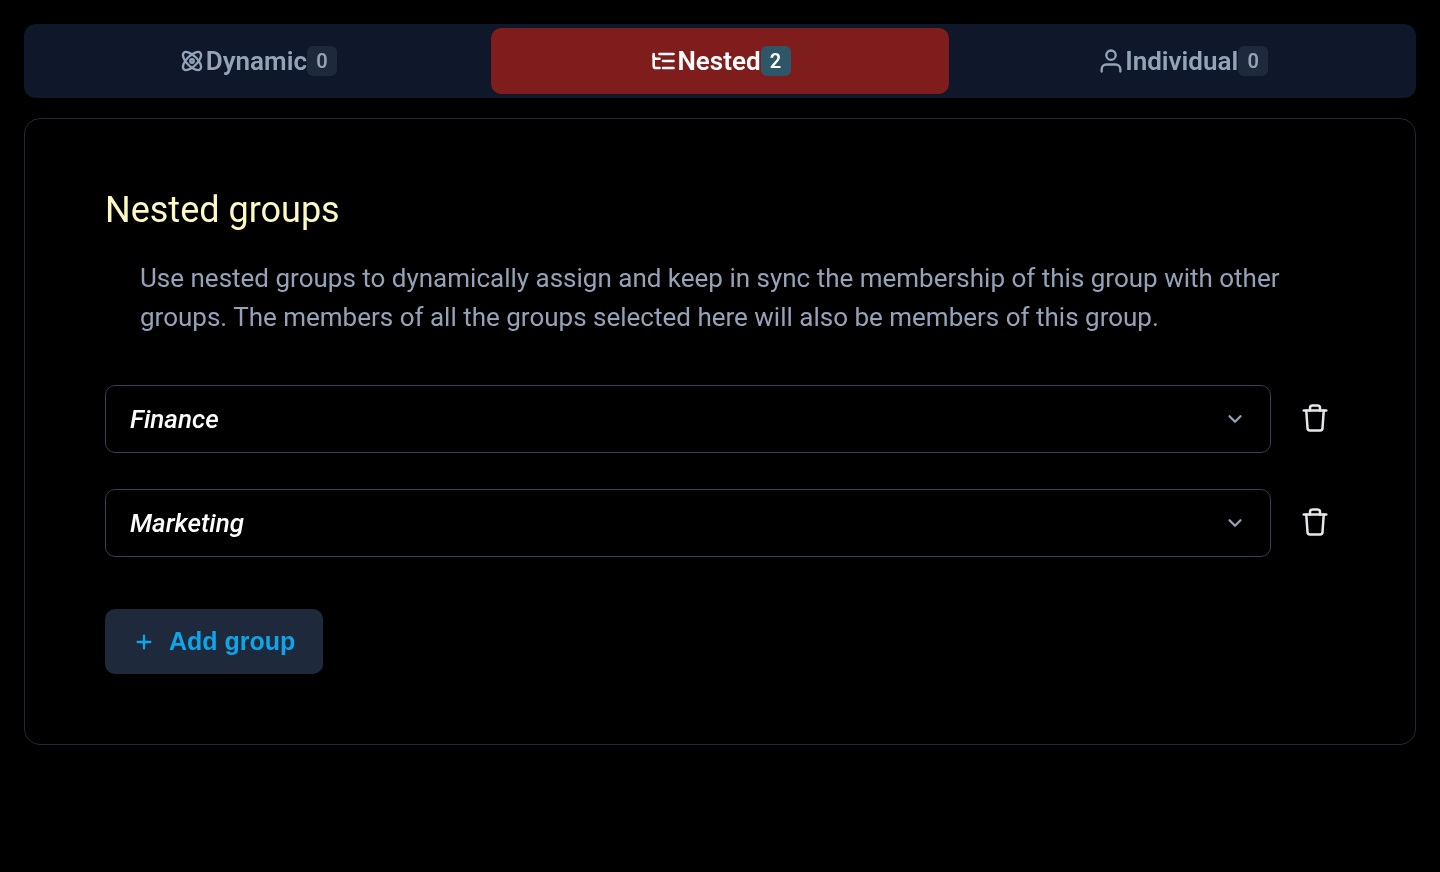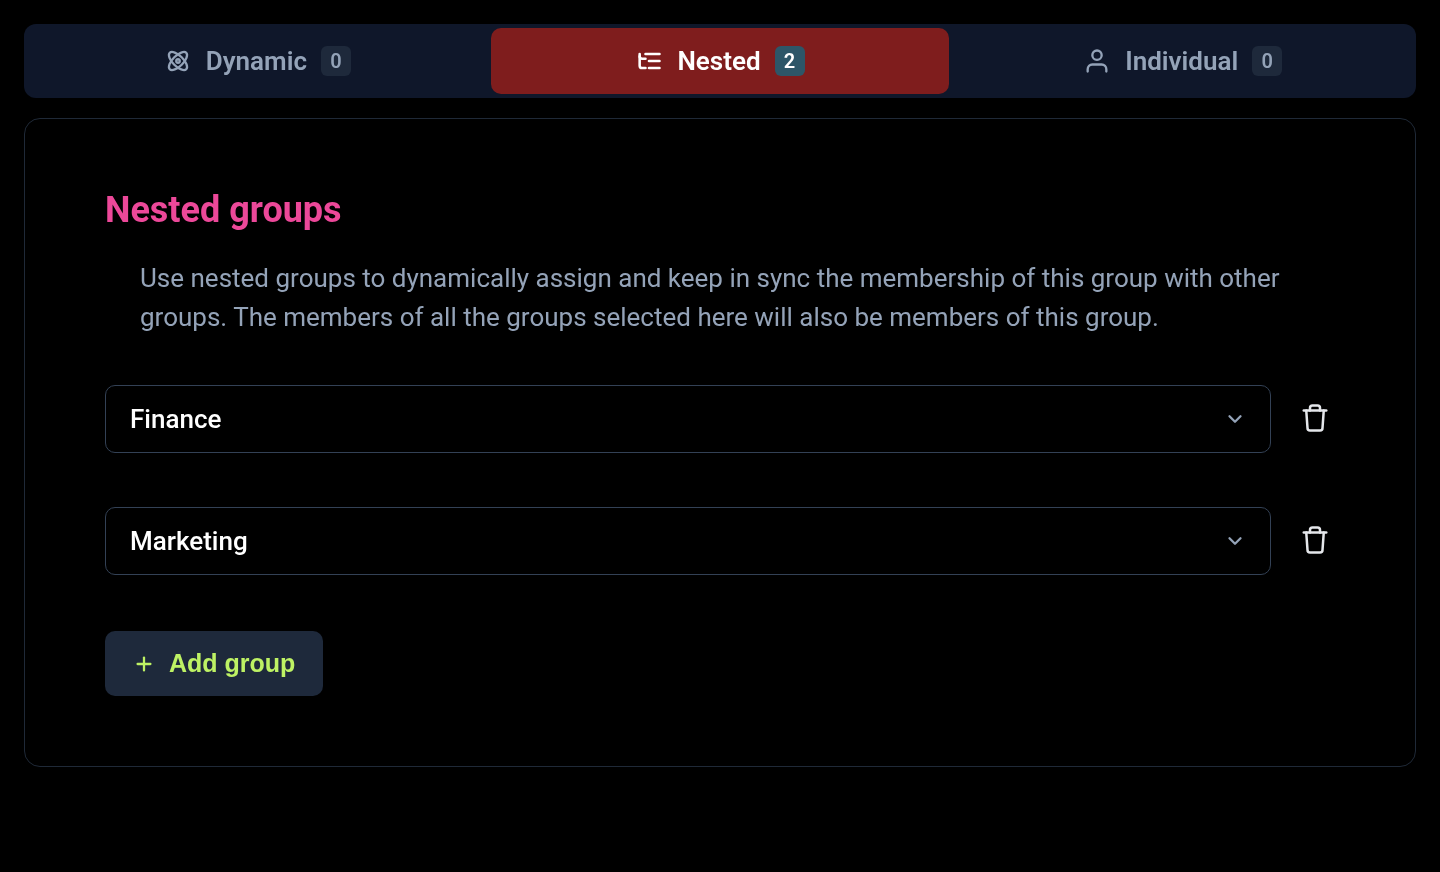--- a/index.html
+++ b/index.html
@@ -19,21 +19,21 @@
     border-radius: 12px;
     display: flex;
     padding: 4px;
     gap: 4px;
   }
   .tab {
     flex: 1;
     display: flex;
     align-items: center;
     justify-content: center;
-    gap: 14px;
+    gap: 0;
     padding: 18px 20px;
     border-radius: 10px;
     cursor: pointer;
     color: #94a3b8;
     font-size: 26px;
     font-weight: 600;
   }
   .tab.active {
     background: #7f1d1d;
     color: #ffffff;
@@ -70,37 +70,38 @@
   }
 
   .panel {
     margin-top: 20px;
     border: 1px solid #1f2937;
     border-radius: 16px;
     padding: 70px 80px 70px 80px;
   }
   .panel h1 {
     font-size: 36px;
-    font-weight: 700;
-    color: #ec4899;
+    font-weight: 400;
+    color: #fef9c3;
     margin-bottom: 28px;
   }
   .panel p.description {
     font-size: 26px;
     line-height: 1.5;
     color: #94a3b8;
     margin-bottom: 48px;
     margin-left: 35px;
   }
 
   .group-row {
     display: flex;
     align-items: center;
     gap: 24px;
-    margin-bottom: 54px;
+    margin-bottom: 36px;
+    font-style: italic;
   }
   .select {
     flex: 1;
     display: flex;
     align-items: center;
     justify-content: space-between;
     border: 1px solid #334155;
     border-radius: 10px;
     padding: 18px 24px;
     background: transparent;
@@ -139,24 +140,24 @@
 
   .add-group-btn {
     display: inline-flex;
     align-items: center;
     gap: 14px;
     background: #1e293b;
     border: none;
     border-radius: 10px;
     padding: 18px 28px;
     cursor: pointer;
-    color: #bef264;
+    color: #0ea5e9;
     font-size: 25px;
     font-weight: 600;
-    margin-top: 2px;
+    margin-top: 16px;
   }
   .add-group-btn .plus {
     display: inline-flex;
     width: 22px;
     height: 22px;
   }
   .add-group-btn .plus svg {
     width: 22px;
     height: 22px;
   }

